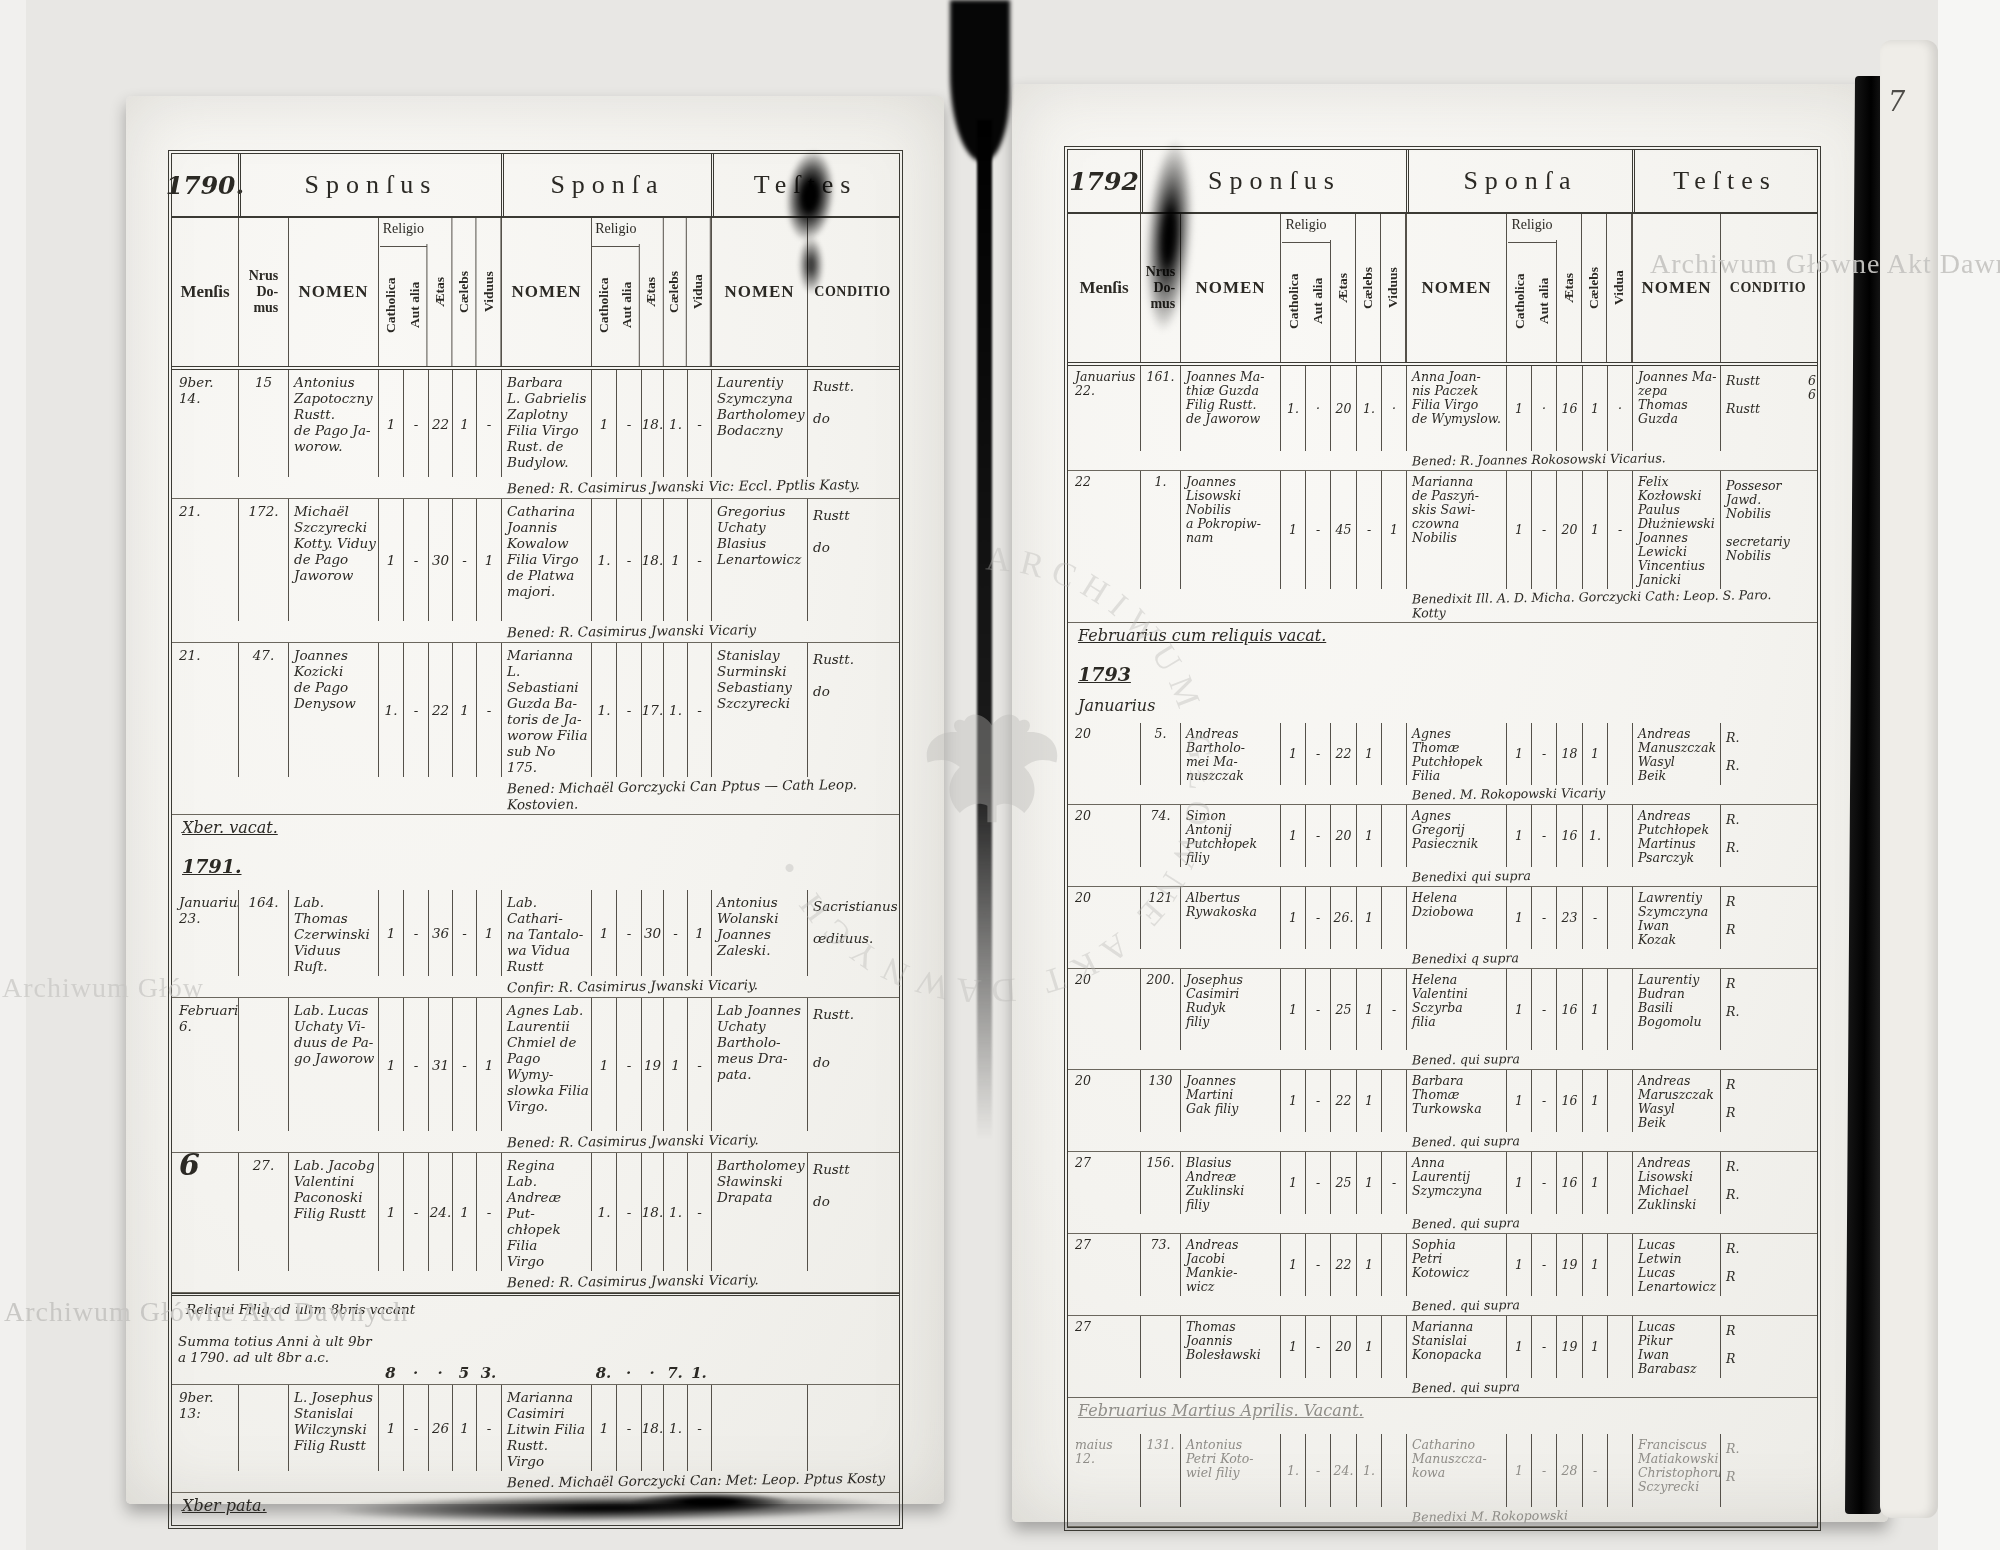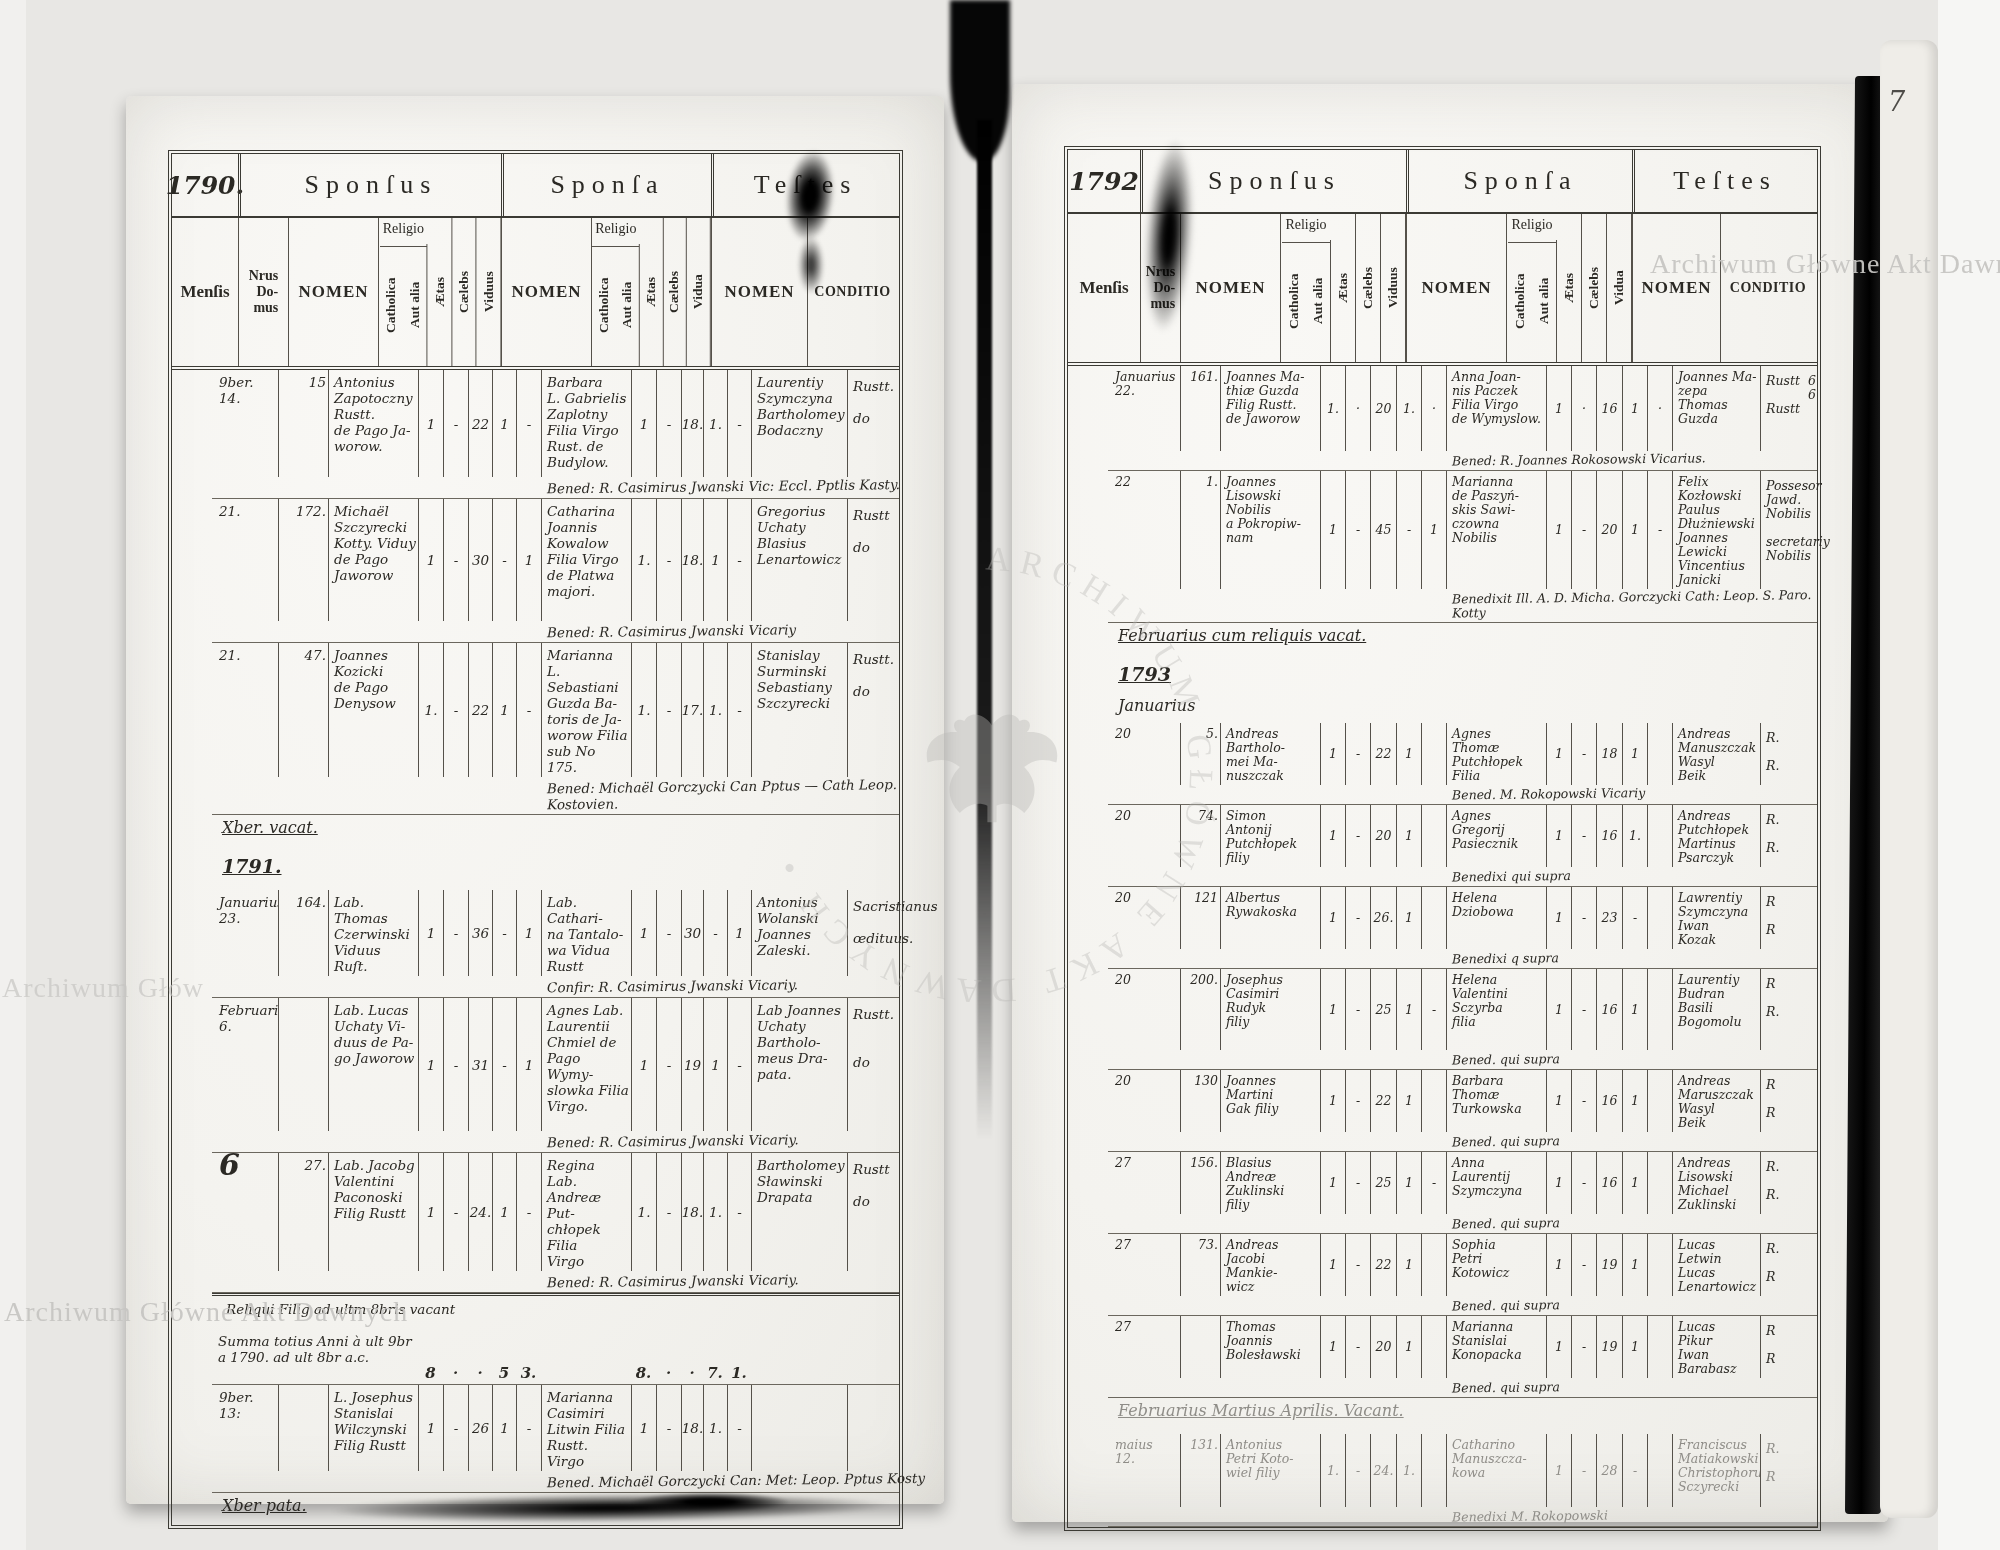--- a/index.html
+++ b/index.html
@@ -43,25 +43,25 @@
         font-size:13.5px;font-weight:700;border-left:1px solid #55514a;overflow:hidden;}
   .vl-c{grid-column:1;grid-row:2}.vl-a{grid-column:2;grid-row:2}
   .vl-ae{grid-column:3;grid-row:1/3}.vl-cb{grid-column:4;grid-row:1/3}.vl-vd{grid-column:5;grid-row:1/3}
   .vl-c{border-left:none;}
 
   
   .hw{font-family:"DejaVu Serif",serif;font-style:italic;white-space:pre-line;}
   .pl .hw{font-size:13.5px;line-height:16px;}
   .pr .hw{font-size:12.5px;line-height:14px;}
   .rec{display:grid;grid-template-columns:var(--cols);grid-template-rows:1fr auto;
-       border-bottom:1px solid #6b675e;position:relative;margin-left:40px;}
+       border-bottom:1px solid #6b675e;position:relative;}
   .cell{border-left:1px solid #55514a;grid-row:1;padding:4px 2px 2px 5px;overflow:hidden;}
   .cell:first-child{border-left:none;}
   .cell.m{padding-left:7px;}
-  .cell.n{text-align:right;padding-left:2px;}
+  .cell.n{text-align:center;padding-left:2px;}
   .cell.st{display:flex;align-items:center;justify-content:center;padding:2px 0;}
   .cell.cond{padding-top:8px;}
   .note{grid-column:9/17;grid-row:2;padding:1px 6px 4px;font-size:14px;transform:rotate(-.7deg);}
   .marks{position:absolute;right:1px;top:8px;white-space:pre-line;font-size:13px;line-height:40px;}
   .bigm .cell.m{font-size:30px;font-weight:700;}
   .faint .hw,.noterow.faint .notetext{color:#8f8d88;}
 
   .noterow{display:block;padding:4px 10px 2px;border-bottom:none;}
   .noterow .notetext{display:inline-block;}
   .noterow.vacat .notetext{text-decoration:underline;font-size:16px;}

